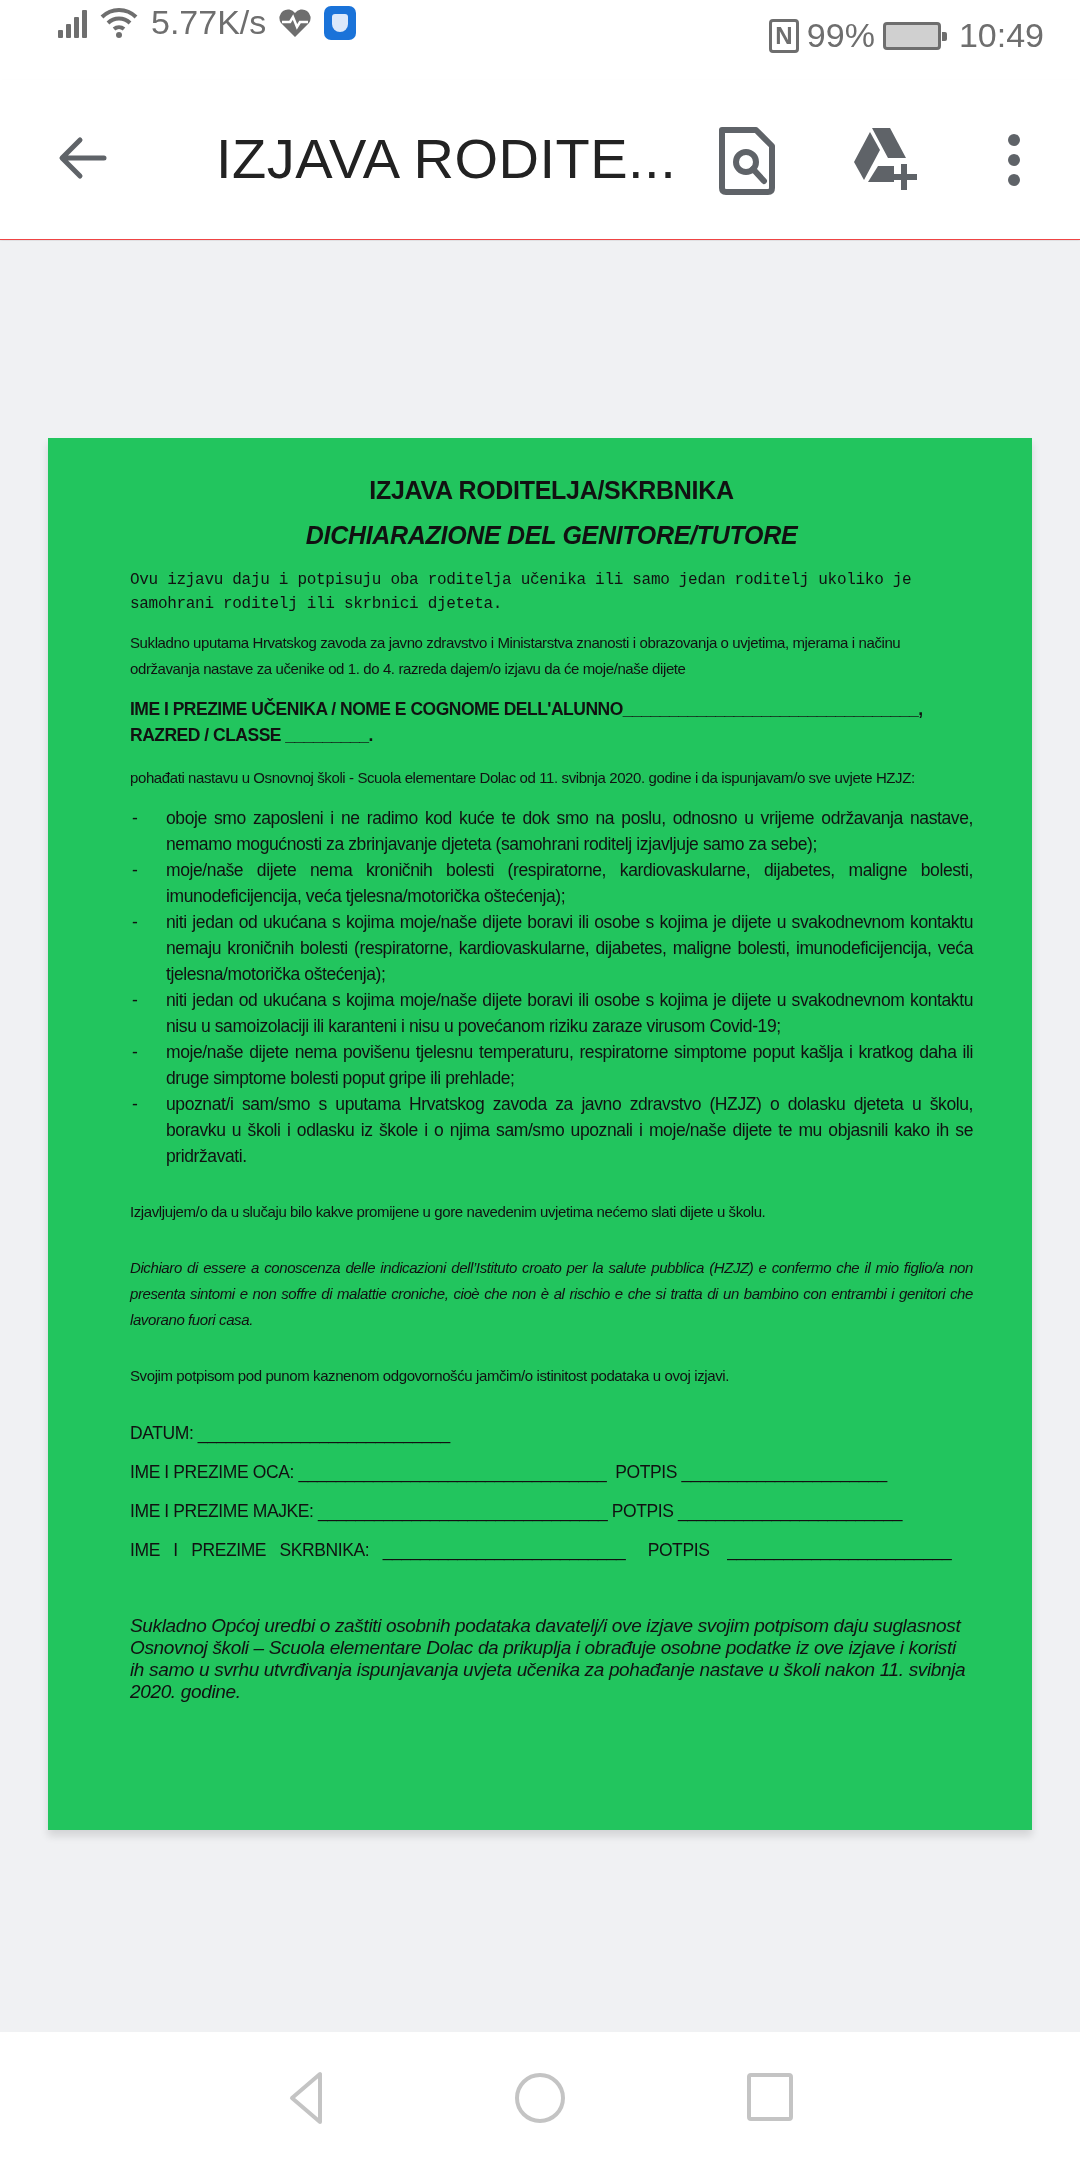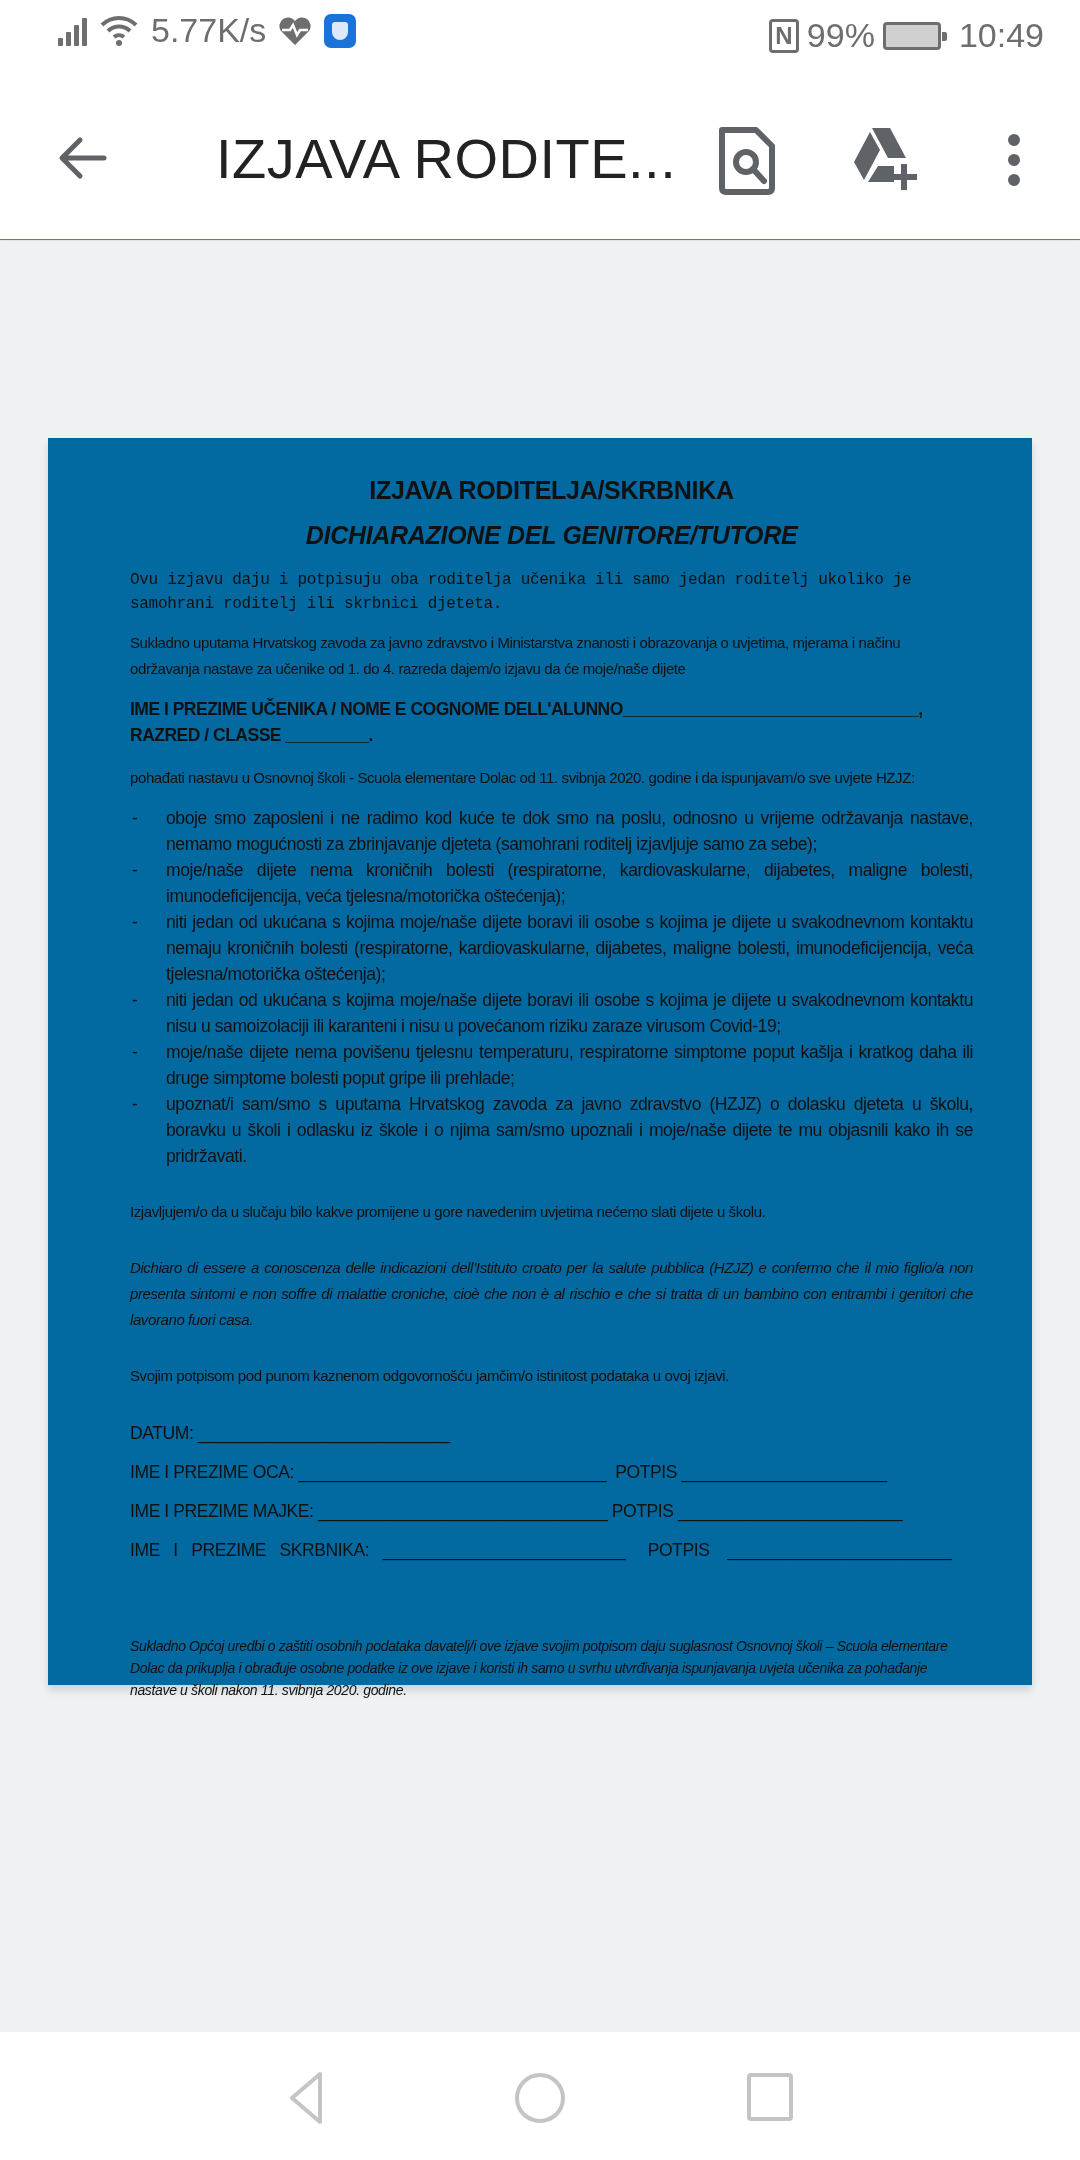--- a/index.html
+++ b/index.html
@@ -1,49 +1,49 @@
 <!DOCTYPE html>
 <html><head>
 <meta charset="utf-8">
 <style>
   * { box-sizing: border-box; margin: 0; padding: 0; }
   html, body { width: 1080px; height: 2160px; overflow: hidden; background: #f0f1f3; font-family: "Liberation Sans", sans-serif; }
   .status-bar { position: absolute; left: 0; top: 0; width: 1080px; height: 80px; background: #ffffff; color: #6e6e6e; font-size: 34px; }
-  .status-bar .left { position: absolute; left: 58px; top: 11px; display: flex; align-items: center; gap: 12px; justify-content: flex-end; }
+  .status-bar .left { position: absolute; left: 58px; top: 3px; display: flex; align-items: center; gap: 12px; justify-content: flex-end; }
   .status-bar .right { position: absolute; right: 36px; top: 16px; display: flex; align-items: center; gap: 8px; }
   .sig { display: flex; align-items: flex-end; gap: 3px; height: 30px; }
   .sig span { width: 5px; background: #6e6e6e; border-radius: 1px; }
   .shield { width: 32px; height: 34px; border-radius: 7px; background: #1a73d9; display: flex; align-items: center; justify-content: center; }
   .shield i { width: 16px; height: 18px; background: #dbe9fb; border-radius: 3px 3px 8px 8px; display: block; }
   .nfc { width: 30px; height: 34px; border: 3px solid #6e6e6e; border-radius: 4px; display: flex; align-items: center; justify-content: center; font-weight: bold; font-size: 24px; }
   .battery { width: 58px; height: 28px; border: 3px solid #6e6e6e; border-radius: 4px; position: relative; background: #d0d0d0; }
   .battery::after { content: ""; position: absolute; right: -9px; top: 7px; width: 5px; height: 9px; background: #6e6e6e; border-radius: 0 2px 2px 0; }
 
   .app-bar { position: absolute; left: 0; top: 80px; width: 1080px; height: 160px; background: #ffffff; border-bottom: 1px solid #ef4444; box-shadow: 0 2px 3px rgba(0,0,0,0.08); }
   .app-bar .back { position: absolute; left: 52px; top: 46px; width: 64px; height: 64px; }
   .app-bar .title { position: absolute; left: 216px; top: 46px; font-size: 56px; color: #222; letter-spacing: 0.5px; white-space: nowrap; }
   .app-bar .ic { position: absolute; top: 44px; width: 70px; height: 72px; }
 
   .viewer { position: absolute; left: 0; top: 241px; width: 1080px; height: 1791px; background: #f0f1f3; }
-  .page { position: absolute; left: 48px; top: 197px; width: 984px; height: 1247px; background: #0369a1; box-shadow: 0 6px 8px rgba(0,0,0,0.12); }
+  .page { position: absolute; left: 48px; top: 197px; width: 984px; height: 1392px; background: #22c55e; box-shadow: 0 6px 8px rgba(0,0,0,0.12); }
   .doc { position: absolute; left: 82px; top: 38px; width: 843px; font-family: "Liberation Sans", sans-serif; color: #111; }
   .doc h1 { text-align: center; font-size: 25px; font-weight: bold; margin-bottom: 16px; letter-spacing: -0.3px; }
   .doc h2 { text-align: center; font-size: 25px; font-weight: bold; font-style: italic; margin-bottom: 18px; letter-spacing: -0.3px; }
   .p-small { font-size: 16px; line-height: 24px; margin-bottom: 14px; letter-spacing: -0.3px; font-family: Liberation Mono, monospace; }
   .p { font-size: 15px; line-height: 26px; margin-bottom: 14px; letter-spacing: -0.4px; }
   .justify { text-align: justify; }
   .bold-line { font-size: 17.5px; line-height: 26px; font-weight: bold; letter-spacing: -0.5px; }
   .bullets { list-style: none; margin: 4px 0 30px 0; }
   .bullets li { position: relative; padding-left: 36px; font-size: 17.5px; line-height: 26px; text-align: justify; letter-spacing: -0.4px; }
   .bullets li .dash { position: absolute; left: 2px; top: 0; }
   .italic { font-style: italic; }
   .gap { margin-bottom: 30px; }
   .sig-row { font-size: 17.5px; line-height: 26px; margin-bottom: 13px; letter-spacing: -0.4px; white-space: pre; }
   .note { font-size: 14.5px; font-style: italic; line-height: 18px; margin-top: -12px; letter-spacing: -0.3px; }
-  .gdpr { font-size: 14px; font-style: italic; line-height: 22px; margin-top: 72px; letter-spacing: -0.35px; }
+  .gdpr { font-size: 19px; font-style: italic; line-height: 22px; margin-top: 52px; letter-spacing: -0.35px; }
 
   .nav-bar { position: absolute; left: 0; top: 2032px; width: 1080px; height: 128px; background: #ffffff; }
   .nav-bar .btn { position: absolute; top: 36px; width: 60px; height: 60px; }
 </style>
 </head>
 <body>
 
 <div class="status-bar">
   <div class="left">
     <div class="sig">

